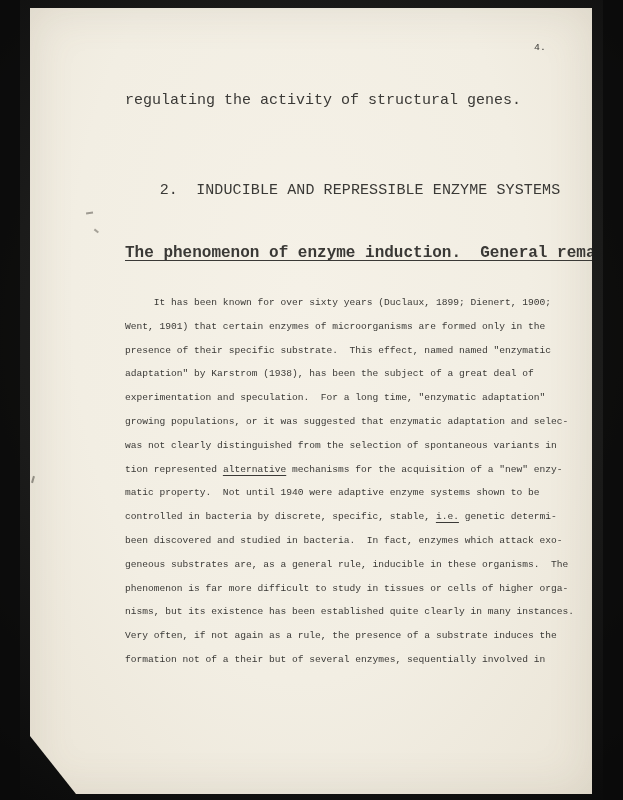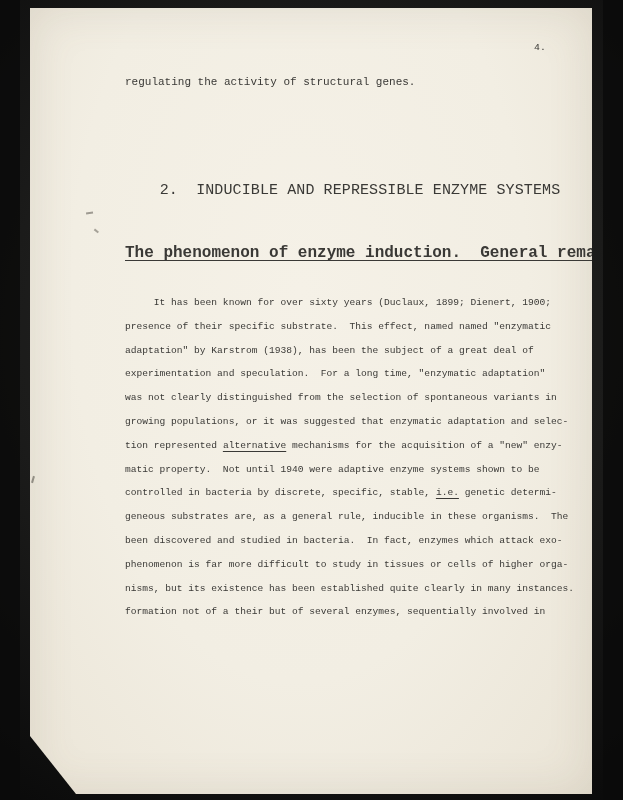--- a/index.html
+++ b/index.html
@@ -52,23 +52,23 @@
 
   .page-number {
     position: absolute;
     top: 34px;
     left: 504px;
     font-size: 9.8px;
     white-space: pre;
   }
   .carryover-line {
     position: absolute;
-    top: 68px;
+    top: 84px;
     left: 95px;
-    font-size: 11px;
+    font-size: 15px;
     white-space: pre;
   }
   .section-heading {
     position: absolute;
     top: 174px;
     left: 95px;
     width: 470px;
     text-align: center;
     font-size: 15px;
     letter-spacing: .1px;
@@ -135,32 +135,34 @@
     <div class="page-number">4.</div>
 
     <div class="carryover-line">regulating the activity of structural genes.</div>
 
     <div class="section-heading">2.  INDUCIBLE AND REPRESSIBLE ENZYME SYSTEMS</div>
 
     <div class="subsection-heading">The phenomenon of enzyme induction.  General remarks.</div>
 
     <div class="paragraph" id="paragraph">
         <div class="line"><span>     It has been known for over sixty years (Duclaux, 1899; Dienert, 1900;</span></div>
+        <div class="line"><span>Went, 1901) that certain enzymes of microorganisms are formed only in the</span></div>
         <div class="line"><span>presence of their specific substrate.  This effect, named named "enzymatic</span></div>
         <div class="line"><span>adaptation" by Karstrom (1938), has been the subject of a great deal of</span></div>
         <div class="line"><span>experimentation and speculation.  For a long time, "enzymatic adaptation"</span></div>
+        <div class="line"><span>growing populations, or it was suggested that enzymatic adaptation and selec-</span></div>
         <div class="line"><span>was not clearly distinguished from the selection of spontaneous variants in</span></div>
-        <div class="line"><span>growing populations, or it was suggested that enzymatic adaptation and selec-</span></div>
         <div class="line"><span>tion represented </span><span class="u">alternative</span><span> mechanisms for the acquisition of a "new" enzy-</span></div>
         <div class="line"><span>matic property.  Not until 1940 were adaptive enzyme systems shown to be</span></div>
         <div class="line"><span>controlled in bacteria by discrete, specific, stable, </span><span class="u">i.e.</span><span> genetic determi-</span></div>
+        <div class="line"><span>been discovered and studied in bacteria.  In fact, enzymes which attack exo-</span></div>
         <div class="line"><span>geneous substrates are, as a general rule, inducible in these organisms.  The</span></div>
-        <div class="line"><span>been discovered and studied in bacteria.  In fact, enzymes which attack exo-</span></div>
         <div class="line"><span>phenomenon is far more difficult to study in tissues or cells of higher orga-</span></div>
         <div class="line"><span>nisms, but its existence has been established quite clearly in many instances.</span></div>
+        <div class="line"><span>Very often, if not again as a rule, the presence of a substrate induces the</span></div>
         <div class="line"><span>formation not of a their but of several enzymes, sequentially involved in</span></div>
       </div>
 
     <div class="mark mark-1"></div>
     <div class="mark mark-2"></div>
     <div class="mark mark-3"></div>
 
     <div class="corner-fold"></div>
   </div>
 </div>

